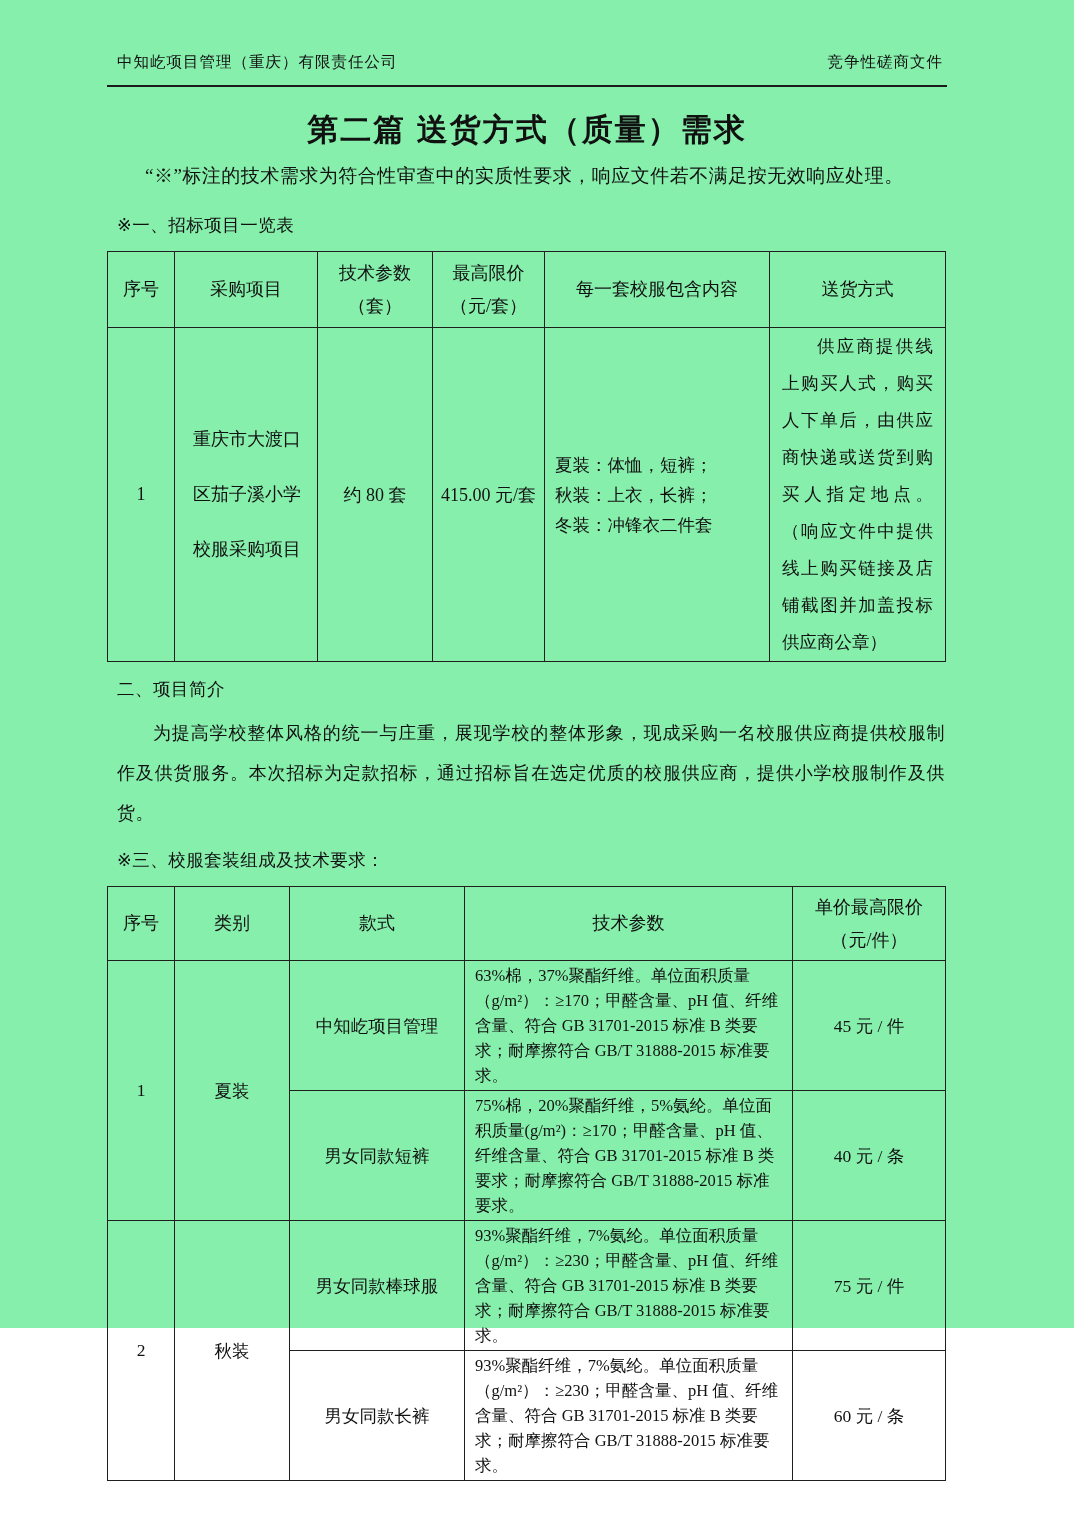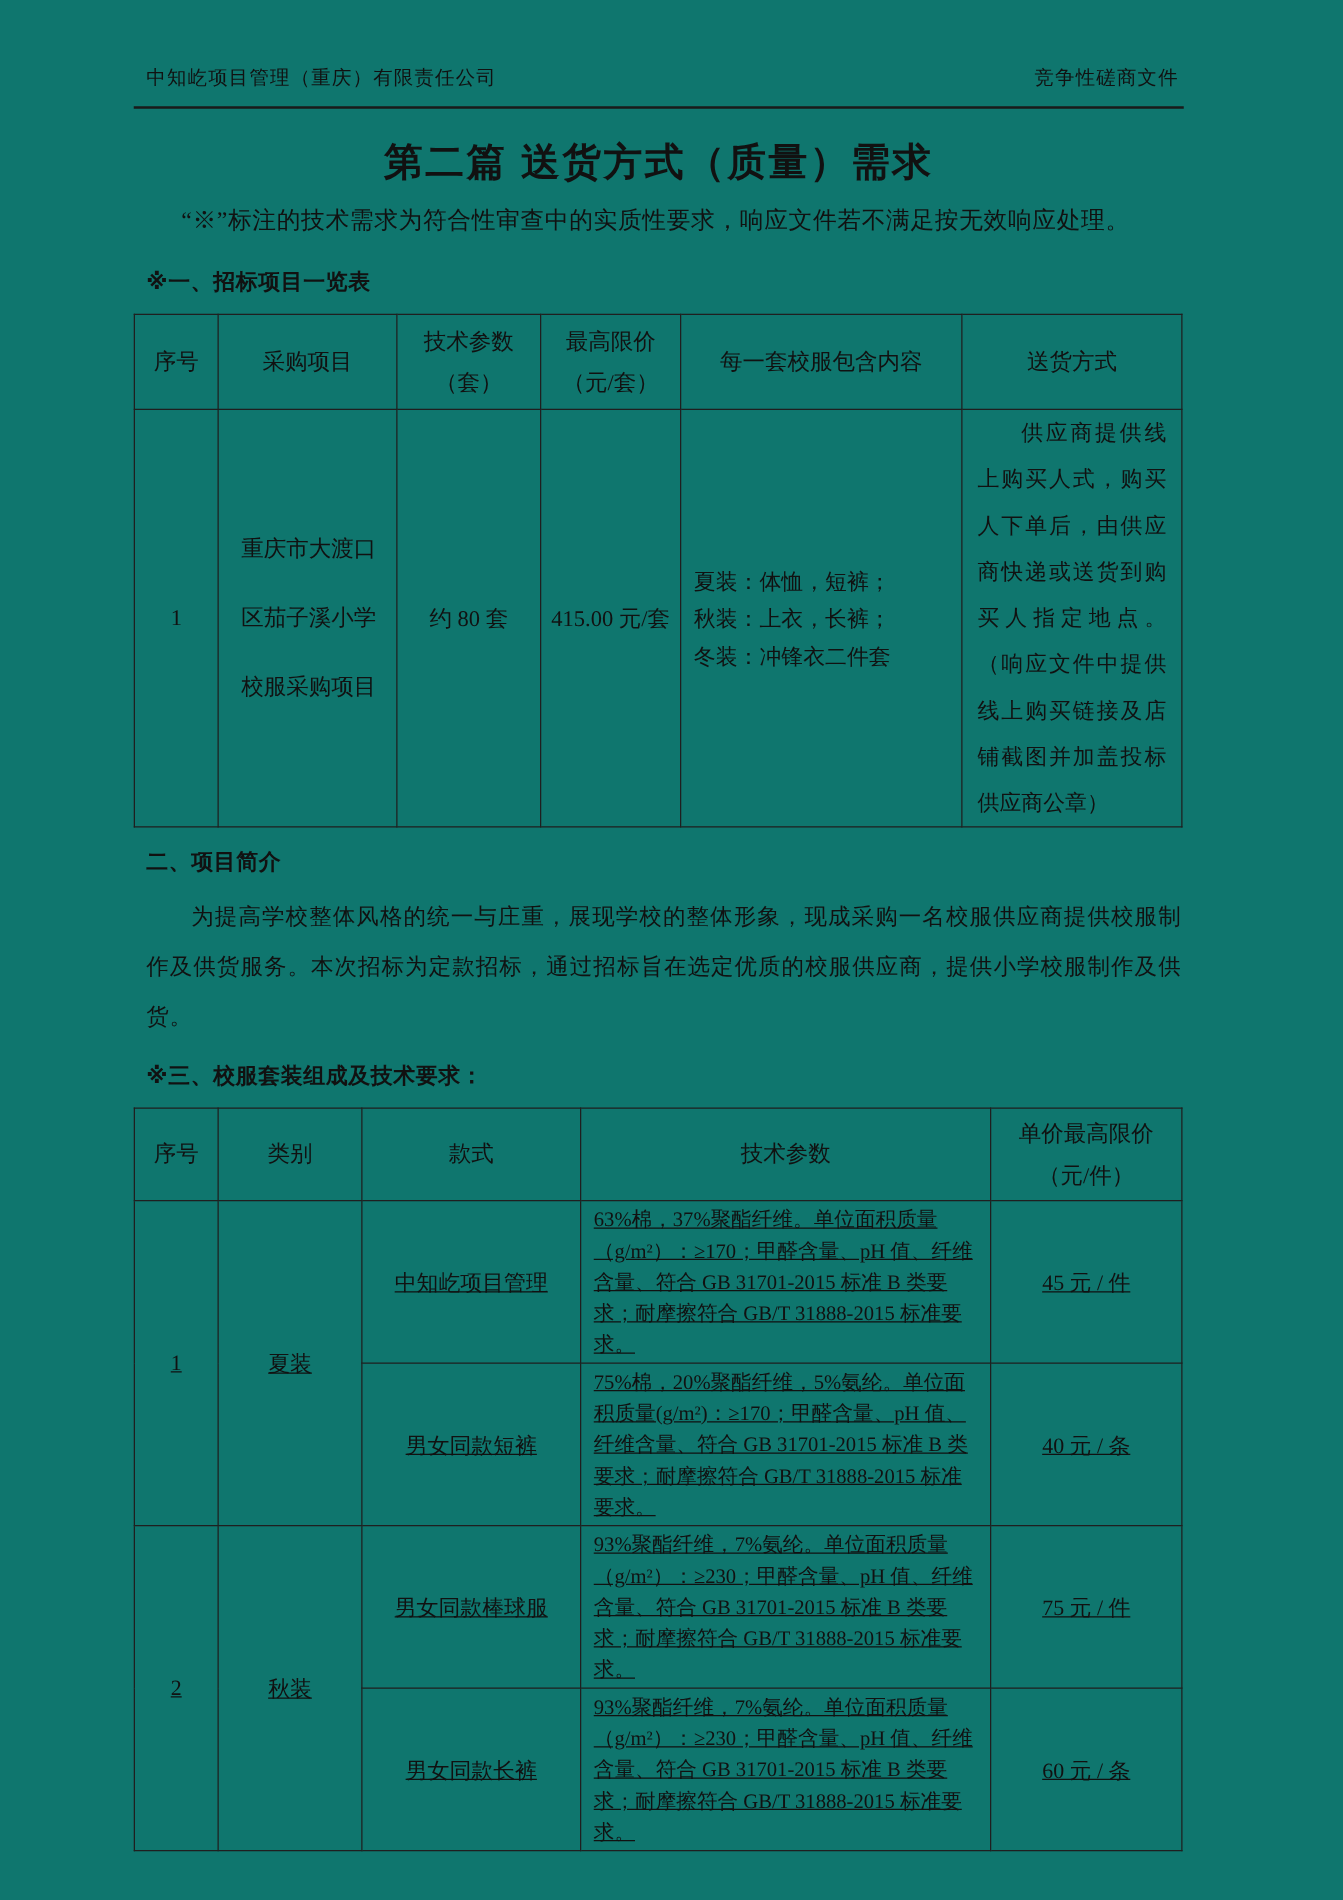--- a/index.html
+++ b/index.html
@@ -2,21 +2,21 @@
 <html><head>
 <meta charset="utf-8">
 <style>
   * { box-sizing: border-box; margin: 0; padding: 0; }
   html, body { background: #ffffff; }
   body {
     width: 1074px; height: 1520px;
     font-family: "Liberation Serif", "DejaVu Serif", serif;
     color: #111; overflow: hidden;
   }
-  .page { width: 1074px; height: 1520px; position: relative; background: #0f766e; }
+  .page { width: 1074px; height: 1328px; position: relative; background: #86efac; }
   .content { width: 840px; margin-left: 107px; }
 
   .doc-header {
     display: flex; justify-content: space-between; align-items: flex-end;
     padding: 52px 4px 12px 10px;
     border-bottom: 2px solid #1a1a1a;
     font-size: 15.5px; letter-spacing: 1px;
   }
 
   .doc-title {
@@ -25,21 +25,21 @@
     font-weight: bold; font-size: 31px; letter-spacing: 2px;
   }
 
   .subtitle {
     margin-top: 12px; padding-left: 38px;
     font-size: 19px; letter-spacing: 0.5px;
   }
 
   .sec-heading {
     font-family: "Liberation Sans", "DejaVu Sans", sans-serif;
-    font-weight: bold; font-size: 17.5px; letter-spacing: 0.5px;
+    font-weight: normal; font-size: 17.5px; letter-spacing: 0.5px;
     margin-top: 24px; padding-left: 10px;
   }
   .sec-heading.tight { margin-top: 15px; }
 
   table { border-collapse: collapse; table-layout: fixed; width: 838px; margin-top: 14px; }
   th, td { border: 1.5px solid #1f1f1f; vertical-align: middle; text-align: center; }
   th { font-weight: normal; font-size: 18px; white-space: pre-line; line-height: 33px; }
 
   
   .t1 thead tr { height: 76px; }
@@ -49,21 +49,21 @@
   .t1 .cell-price { line-height: 40px; padding: 0 8px; }
   .t1 .cell-contents { text-align: left; padding: 0 10px; line-height: 30px; font-size: 17.5px; white-space: pre-line; }
   .t1 .cell-delivery {
     text-align: justify; padding: 0 12px; line-height: 37px;
     text-indent: 2em; font-size: 17.5px; margin-top: 44px;
   }
 
   
   .t2 thead tr { height: 74px; }
   .t2 tbody tr { height: 126px; }
-  .t2 td { font-size: 17.5px; text-decoration: underline; }
+  .t2 td { font-size: 17.5px; }
   .t2 .cell-spec {
     text-align: left; padding: 2px 10px 2px 10px;
     font-size: 16.5px; line-height: 25px; vertical-align: middle;
   }
   .t2 .cell-style { font-size: 17.5px; }
 </style>
 </head>
 <body>
 
 <div class="page">

